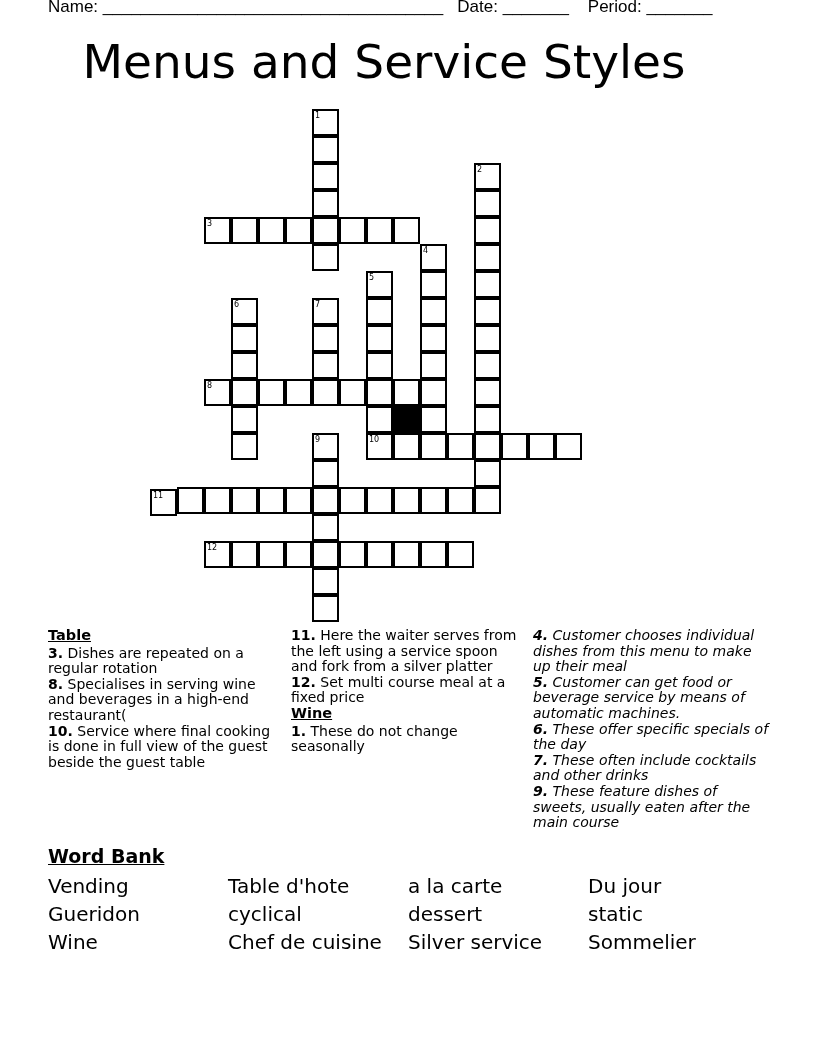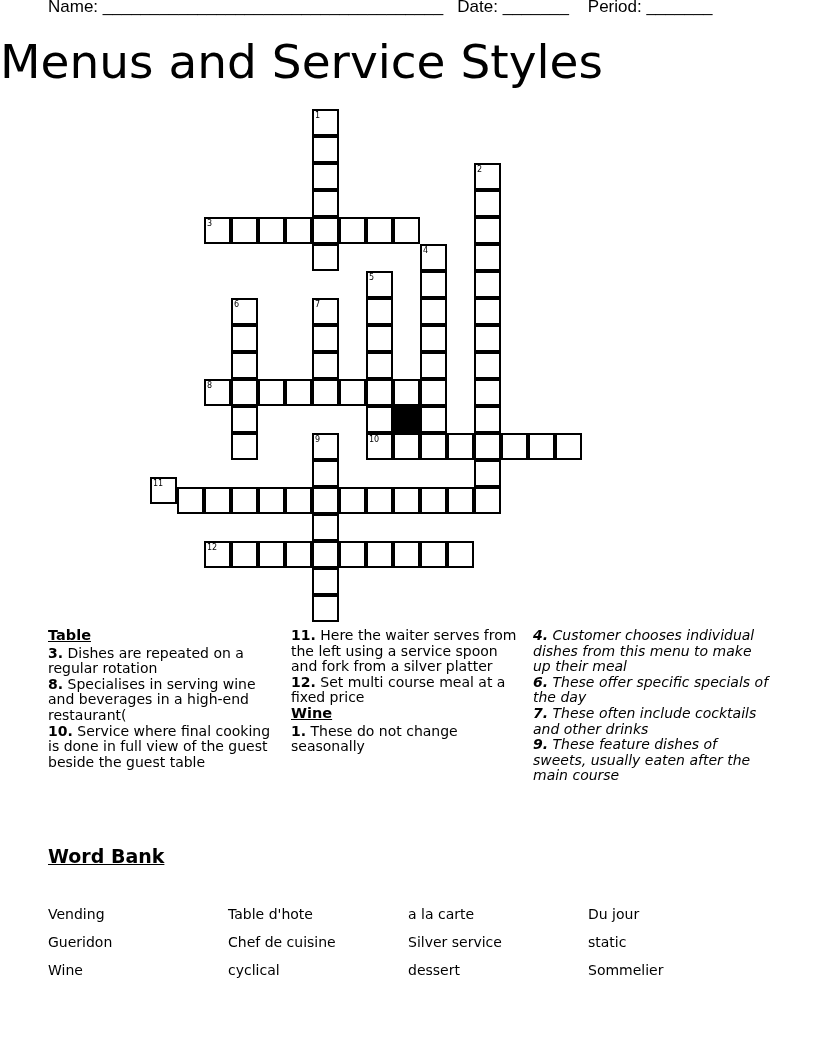--- a/index.html
+++ b/index.html
@@ -1,28 +1,28 @@
 <!DOCTYPE html>
 <html><head>
 <meta charset="utf-8">
 <style>
   html, body { margin:0; padding:0; background:#fff; }
   body { width:816px; height:1056px; position:relative; overflow:hidden; color:#000; }
   .hdr { position:absolute; top:-3px; left:48px; font-family:"Liberation Sans", sans-serif; font-size:17px; white-space:pre; }
-  .title { position:absolute; top:34px; left:0; width:768px; text-align:left; font-family:"DejaVu Sans", sans-serif; font-size:47px; }
+  .title { position:absolute; top:34px; left:0; width:768px; text-align:center; font-family:"DejaVu Sans", sans-serif; font-size:47px; }
   .grid { position:absolute; left:151px; top:110px; }
   .cell { position:absolute; width:27px; height:27px; box-sizing:border-box; border:2px solid #000; margin-left:-1px; margin-top:-1px; background:#fff; }
   .cell.black { background:#000; }
   .num { position:absolute; top:0px; left:1px; font-family:"DejaVu Sans", sans-serif; font-size:8px; line-height:9px; }
   .clues { position:absolute; top:628px; font-family:"DejaVu Sans", sans-serif; font-size:14px; line-height:15.6px; }
   .clues .head { font-weight:bold; text-decoration:underline; font-size:14.5px; display:block; margin-bottom:2px; }
   .clue { display:block; }
   .clue b { font-weight:bold; }
   .wb-title { position:absolute; left:48px; top:845px; font-family:"DejaVu Sans", sans-serif; font-weight:bold; text-decoration:underline; font-size:19px; }
-  .wb { position:absolute; font-family:"DejaVu Sans", sans-serif; font-size:14px; line-height:28px;margin-top:28px; }
+  .wb { position:absolute; font-family:"DejaVu Sans", sans-serif; font-size:20px; line-height:28px; }
 </style>
 </head>
 <body>
 
 <div class="hdr"><span>Name: ____________________________________</span>   <span>Date: _______</span>    <span>Period: _______</span></div>
 
 <div class="title">Menus and Service Styles</div>
 
 <div class="grid" id="grid">
     <div class="cell" style="left: 162px; top: 0px;">
@@ -106,21 +106,21 @@
     <div class="cell" style="left: 162px; top: 378px;"></div>
     <div class="cell" style="left: 162px; top: 405px;"></div>
     <div class="cell" style="left: 162px; top: 432px;"></div>
     <div class="cell" style="left: 162px; top: 459px;"></div>
     <div class="cell" style="left: 162px; top: 486px;"></div>
     <div class="cell" style="left: 243px; top: 324px;"></div>
     <div class="cell" style="left: 297px; top: 324px;"></div>
     <div class="cell" style="left: 351px; top: 324px;"></div>
     <div class="cell" style="left: 378px; top: 324px;"></div>
     <div class="cell" style="left: 405px; top: 324px;"></div>
-    <div class="cell" style="left: 0px; top: 368px;">
+    <div class="cell" style="left: 0px; top: 380px;">
       <span class="num">11</span>
     </div>
     <div class="cell" style="left: 27px; top: 378px;"></div>
     <div class="cell" style="left: 54px; top: 378px;"></div>
     <div class="cell" style="left: 81px; top: 378px;"></div>
     <div class="cell" style="left: 108px; top: 378px;"></div>
     <div class="cell" style="left: 135px; top: 378px;"></div>
     <div class="cell" style="left: 189px; top: 378px;"></div>
     <div class="cell" style="left: 216px; top: 378px;"></div>
     <div class="cell" style="left: 243px; top: 378px;"></div>
@@ -149,39 +149,40 @@
 
 <div class="clues" style="left:291px; width:232px;">
   <span class="clue"><b>11.</b><span> Here the waiter serves from the left using a service spoon and fork from a silver platter</span></span>
   <span class="clue"><b>12.</b><span> Set multi course meal at a fixed price</span></span>
   <span class="head">Wine</span>
   <span class="clue"><b>1.</b><span> These do not change seasonally</span></span>
 </div>
 
 <div class="clues" style="left:533px; width:240px;font-style:italic;">
   <span class="clue"><b>4.</b><span> Customer chooses individual dishes from this menu to make up their meal</span></span>
+  <span class="clue"><b>5.</b><span> Customer can get food or beverage service by means of automatic machines.</span></span>
   <span class="clue"><b>6.</b><span> These offer specific specials of the day</span></span>
   <span class="clue"><b>7.</b><span> These often include cocktails and other drinks</span></span>
   <span class="clue"><b>9.</b><span> These feature dishes of sweets, usually eaten after the main course</span></span>
 </div>
 
 <div class="wb-title">Word Bank</div>
 
 <div class="wb" style="left:48px; top:872px;">
   <div>Vending</div>
   <div>Gueridon</div>
   <div>Wine</div>
 </div>
 <div class="wb" style="left:228px; top:872px;">
   <div>Table d'hote</div>
+  <div>cyclical</div>
   <div>Chef de cuisine</div>
-  <div>cyclical</div>
 </div>
 <div class="wb" style="left:408px; top:872px;">
   <div>a la carte</div>
+  <div>dessert</div>
   <div>Silver service</div>
-  <div>dessert</div>
 </div>
 <div class="wb" style="left:588px; top:872px;">
   <div>Du jour</div>
   <div>static</div>
   <div>Sommelier</div>
 </div>
 
 </body></html>

